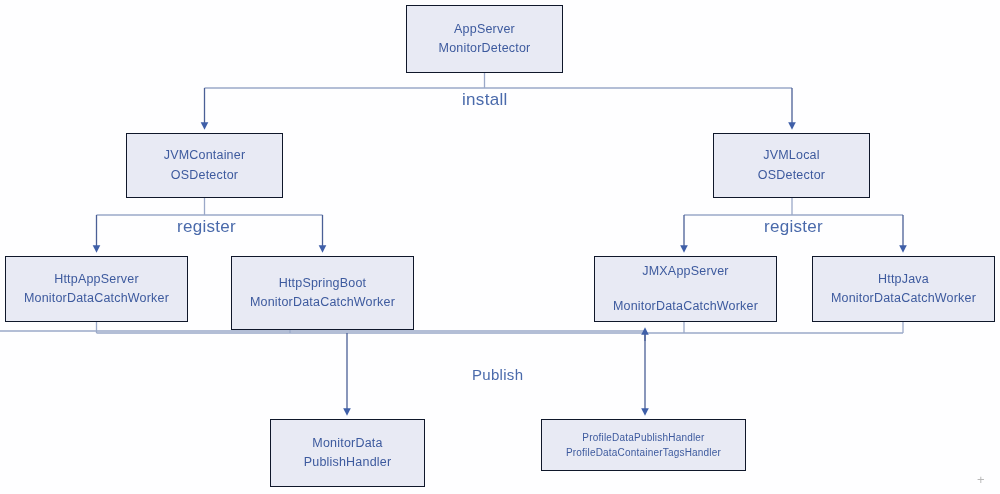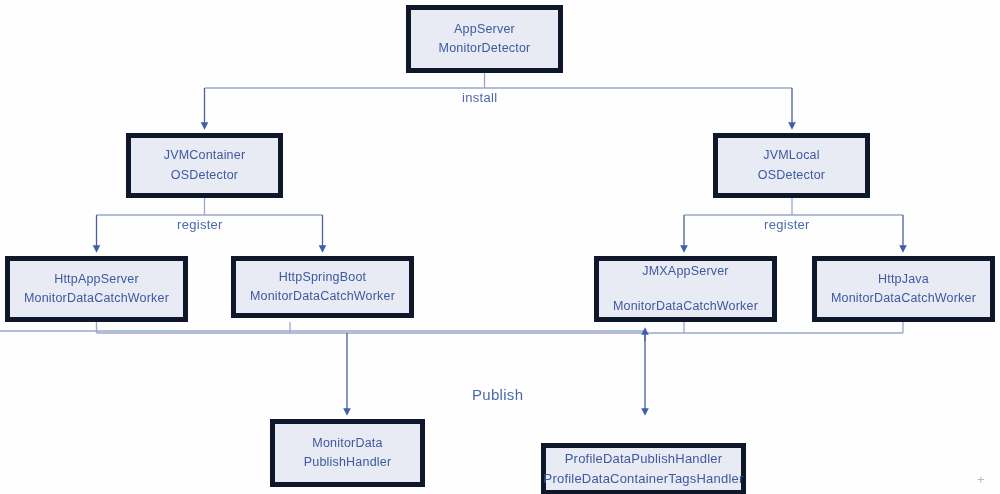--- a/index.html
+++ b/index.html
@@ -23,40 +23,40 @@
     left: 0;
     top: 0;
     width: 1000px;
     height: 494px;
     pointer-events: none;
   }
   .node {
     position: absolute;
     box-sizing: border-box;
     background: #e8eaf4;
-    border: 5px solid #0f172a;
+    border: 1px solid #0f172a;
     display: flex;
     flex-direction: column;
     align-items: center;
     justify-content: center;
     color: #3d5a9e;
     font-size: 12.5px;
     line-height: 1.55;
     letter-spacing: 0.2px;
     text-align: right;
     white-space: nowrap;
     z-index: 3;
   }
   .node .ln {
     display: block;
   }
   .edge-label {
     position: absolute;
     color: #4a6aab;
-    font-size: 13px;
+    font-size: 17px;
     letter-spacing: 0.3px;
     white-space: nowrap;
     z-index: 4;
     background: transparent;
   }
   .edge-label.big {
     font-size: 15px;
   }
   
   #watermark {
@@ -146,46 +146,46 @@
   <div class="node" style="left:713px; top:133px; width:157px; height:65px;">
     <span class="ln">JVMLocal</span>
     <span class="ln">OSDetector</span>
   </div>
 
   <div class="node" style="left:5px; top:256px; width:183px; height:66px;">
     <span class="ln">HttpAppServer</span>
     <span class="ln">MonitorDataCatchWorker</span>
   </div>
 
-  <div class="node" style="left:231px; top:256px; width:183px; height:62px;">
+  <div class="node" style="left:231px; top:256px; width:183px; height:74px;">
     <span class="ln">HttpSpringBoot</span>
     <span class="ln">MonitorDataCatchWorker</span>
   </div>
 
   <div class="node" style="left:594px; top:256px; width:183px; height:66px;gap:16px;">
     <span class="ln">JMXAppServer</span>
     <span class="ln">MonitorDataCatchWorker</span>
   </div>
 
   <div class="node" style="left:812px; top:256px; width:183px; height:66px;">
     <span class="ln">HttpJava</span>
     <span class="ln">MonitorDataCatchWorker</span>
   </div>
 
   <div class="node" style="left:270px; top:419px; width:155px; height:68px;">
     <span class="ln">MonitorData</span>
     <span class="ln">PublishHandler</span>
   </div>
 
-  <div class="node" style="left:541px; top:419px; width:205px; height:52px; font-size:13px;margin-top:24px;">
+  <div class="node" style="left:541px; top:419px; width:205px; height:52px; font-size:10px;">
     <span class="ln">ProfileDataPublishHandler</span>
     <span class="ln">ProfileDataContainerTagsHandler</span>
   </div>
 
   <div class="edge-label" style="left:462px; top:90px;">install</div>
   <div class="edge-label" style="left:177px; top:217px;">register</div>
   <div class="edge-label" style="left:764px; top:217px;">register</div>
-  <div class="edge-label big" style="left:472px; top:386px;">Publish</div>
+  <div class="edge-label big" style="left:472px; top:366px;">Publish</div>
 
 
   <div id="plus-mark" style="left:977px; top:472px;">+</div>
 
 </div>
 
 </body></html>

